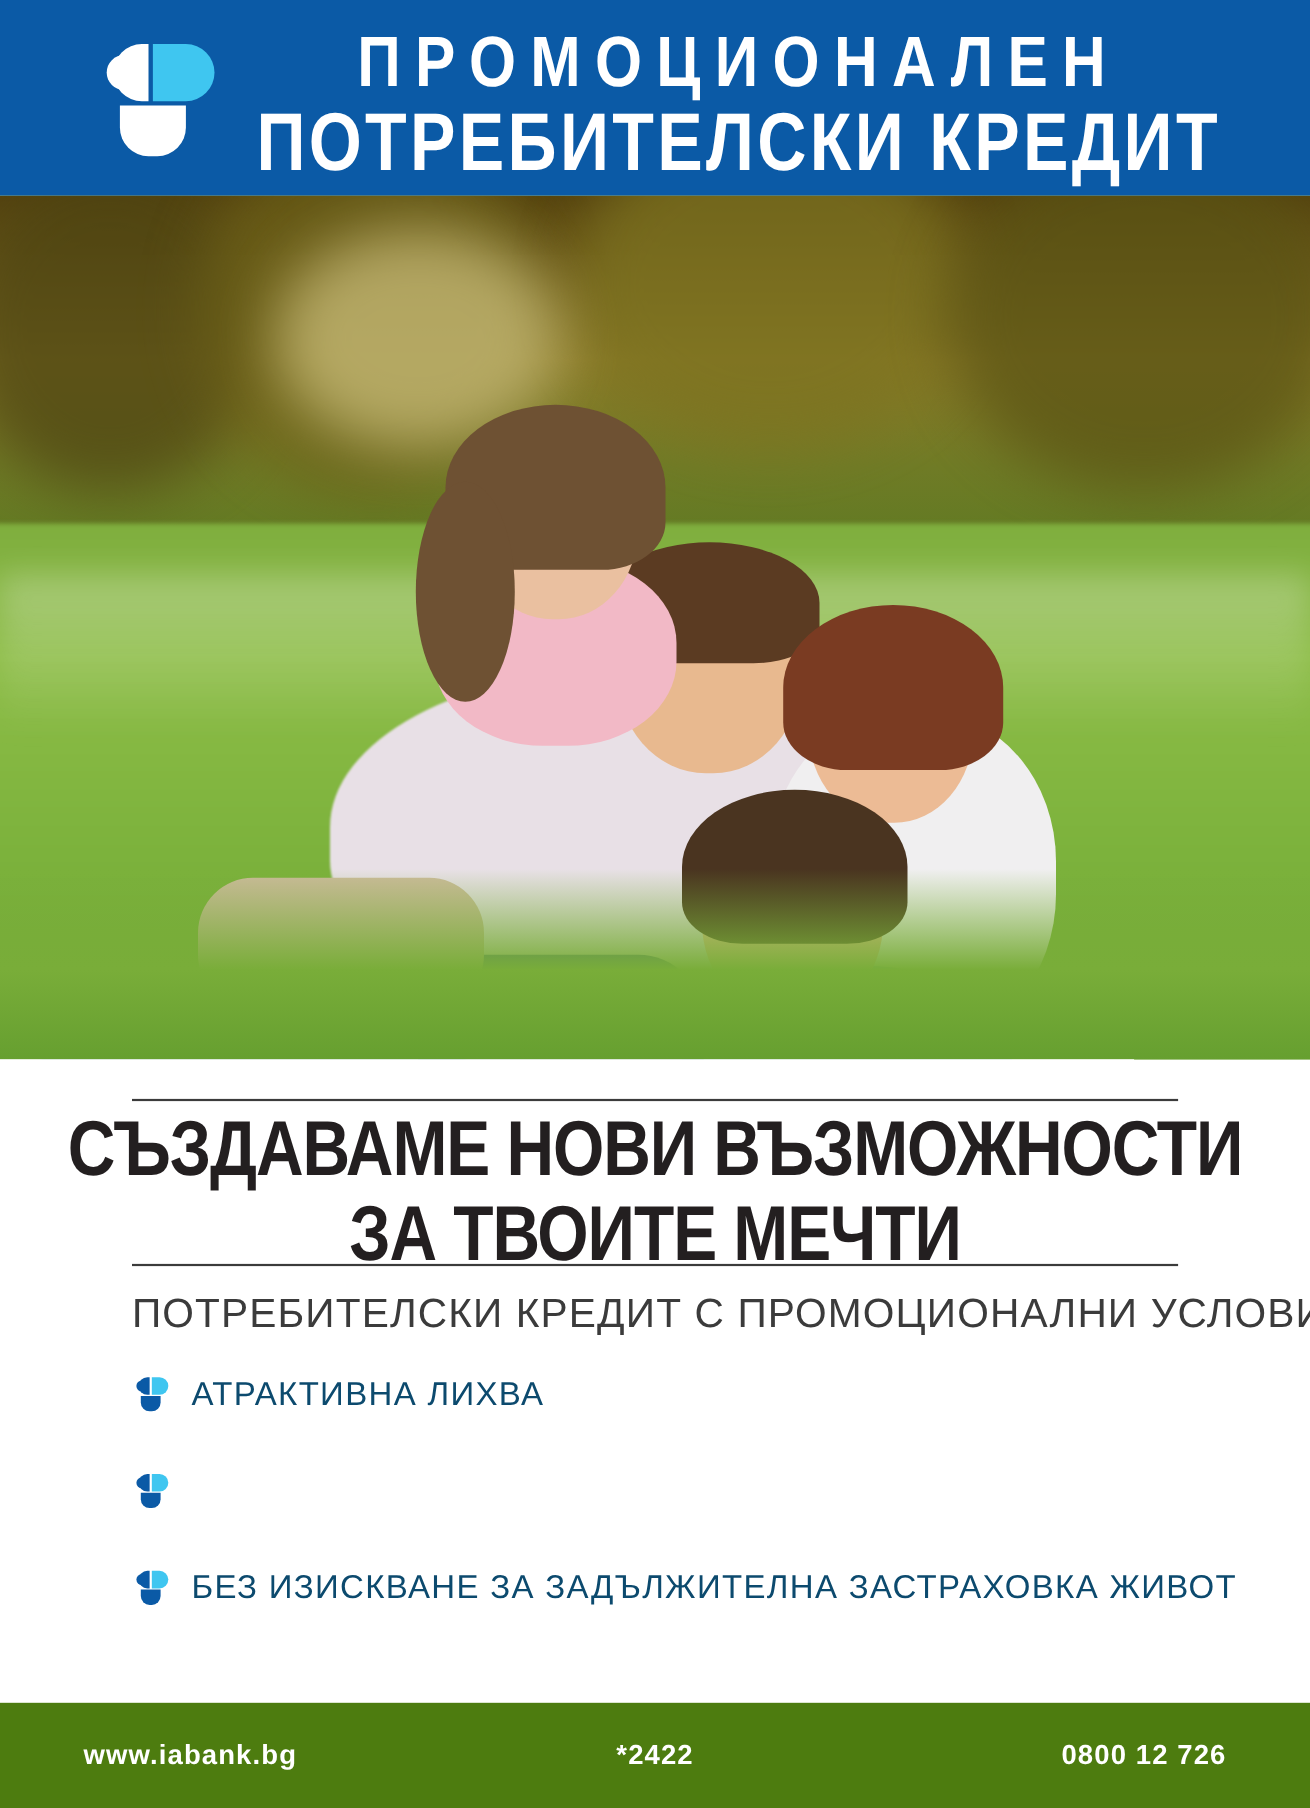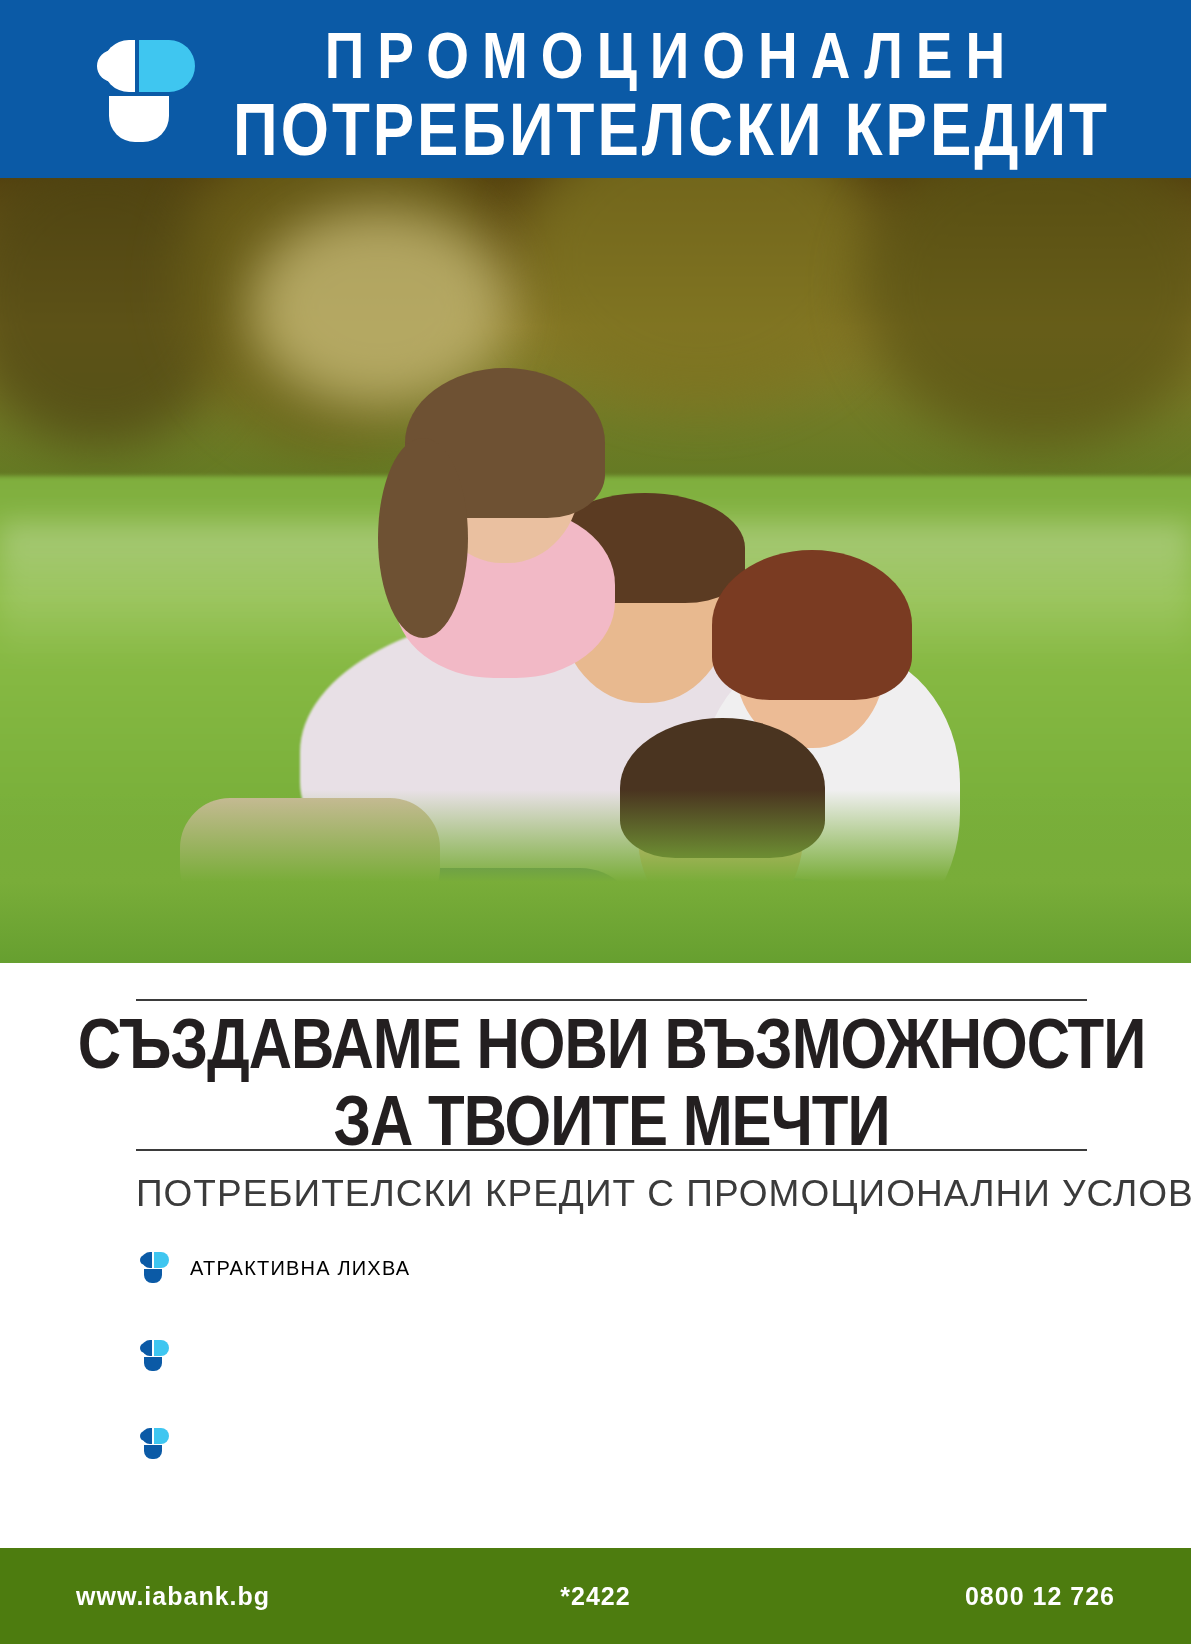--- a/index.html
+++ b/index.html
@@ -109,21 +109,21 @@
     left: 0; top: 0; width: 100%; height: 100%;
   }
   .fam div {
     position: absolute;
     border-radius: 50%;
   }
 
   
   .content {
     position: absolute;
-    left: 16px;
+    left: 0;
     top: 963px;
     width: 1031px;
     height: 585px;
     background: #ffffff;
   }
   .rule {
     position: absolute;
     left: 120px;
     width: 951px;
     height: 2px;
@@ -172,22 +172,22 @@
     height: 40px;
   }
   .bullet-icon {
     width: 34px;
     height: 34px;
     flex: 0 0 auto;
     margin-right: 20px;
     position: relative;
   }
   .bullet-text {
-    color: #000000;
-    font-size: 20px;
+    color: #0c4a6e;
+    font-size: 30px;
     letter-spacing: 1.2px;
     white-space: nowrap;
   }
 
   
   .footer {
     position: absolute;
     left: 0;
     top: 1548px;
     width: 1191px;
@@ -303,20 +303,21 @@
 
     <div class="bullet">
       <span class="bullet-icon">
         <svg width="34" height="34" viewBox="0 0 34 34" aria-hidden="true">
           <path d="M18,1 h7 a8,8 0 0 1 0,16 h-7 z" fill="#3fc6f0"></path>
           <path d="M16,1 h-2 a8,8 0 0 0 0,16 h2 z" fill="#0b5aa6"></path>
           <path d="M16,18 h10 v6 a8,8 0 0 1 -8,8 h-2 a8,8 0 0 1 -8,-8 v-6 z" fill="#0b5aa6"></path>
           <circle cx="9" cy="9" r="5" fill="#0b5aa6"></circle>
         </svg>
       </span>
+      <span class="bullet-text">БЕЗ ИЗИСКВАНЕ ЗА ЗАДЪЛЖИТЕЛНА ЗАСТРАХОВКА ЖИВОТ</span>
     </div>
 
   </div>
 </div>
 
 <div class="footer">
   <span class="footer-item footer-left">www.iabank.bg</span>
   <span class="footer-item footer-center">*2422</span>
   <span class="footer-item footer-right">0800 12 726</span>
 </div>

